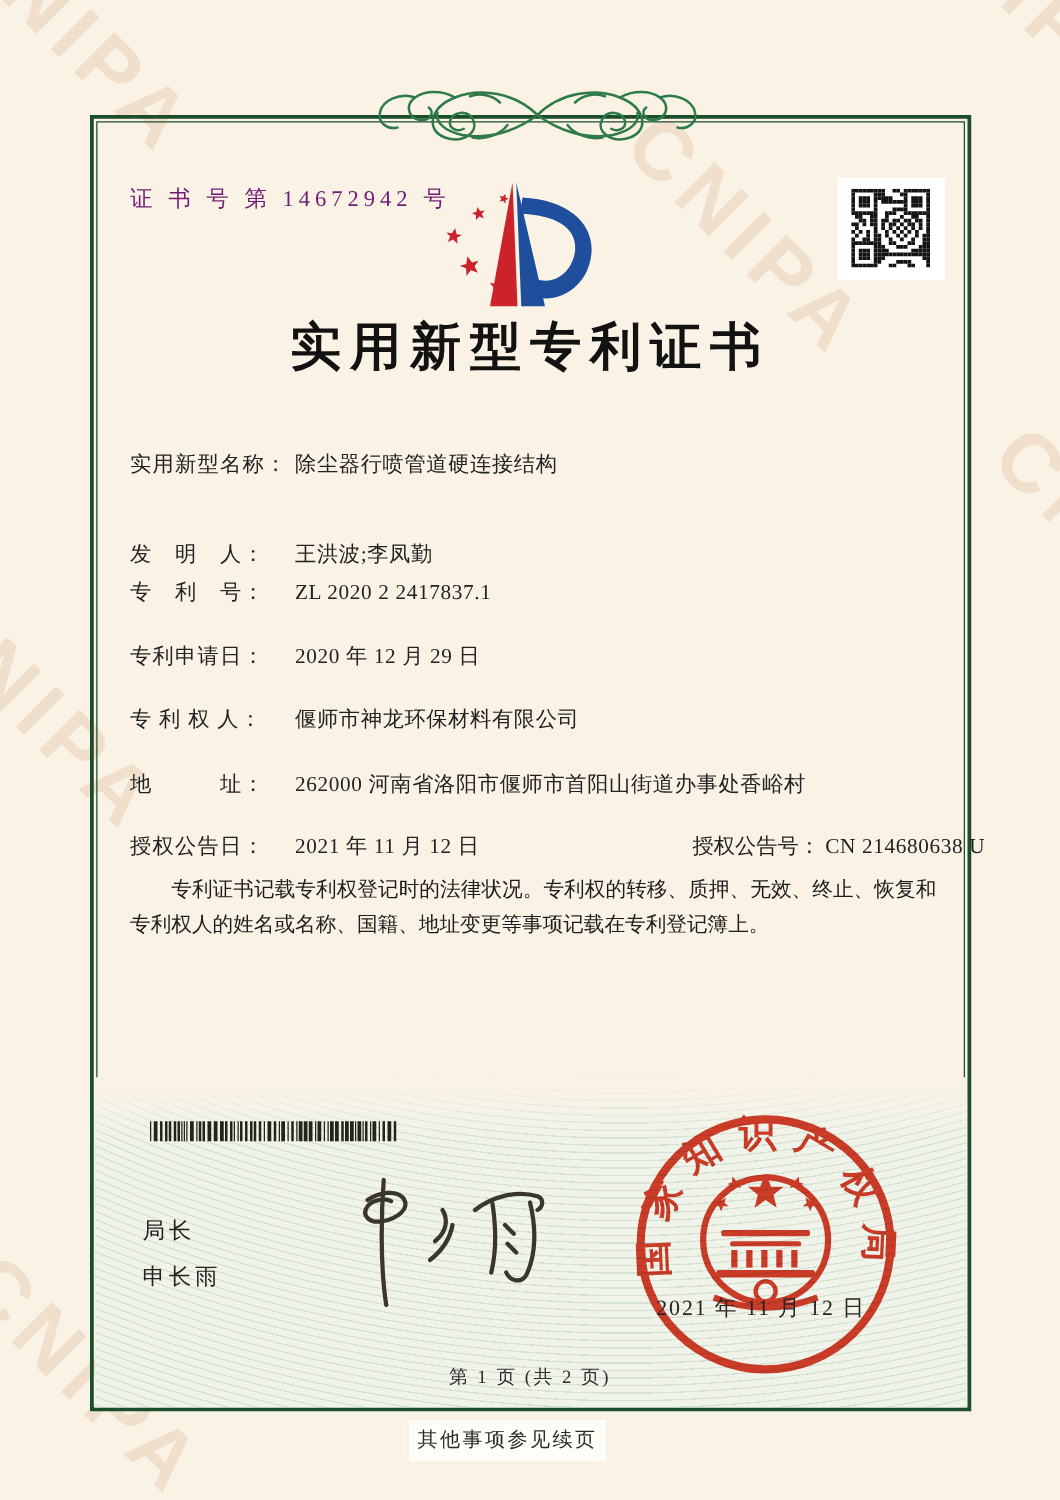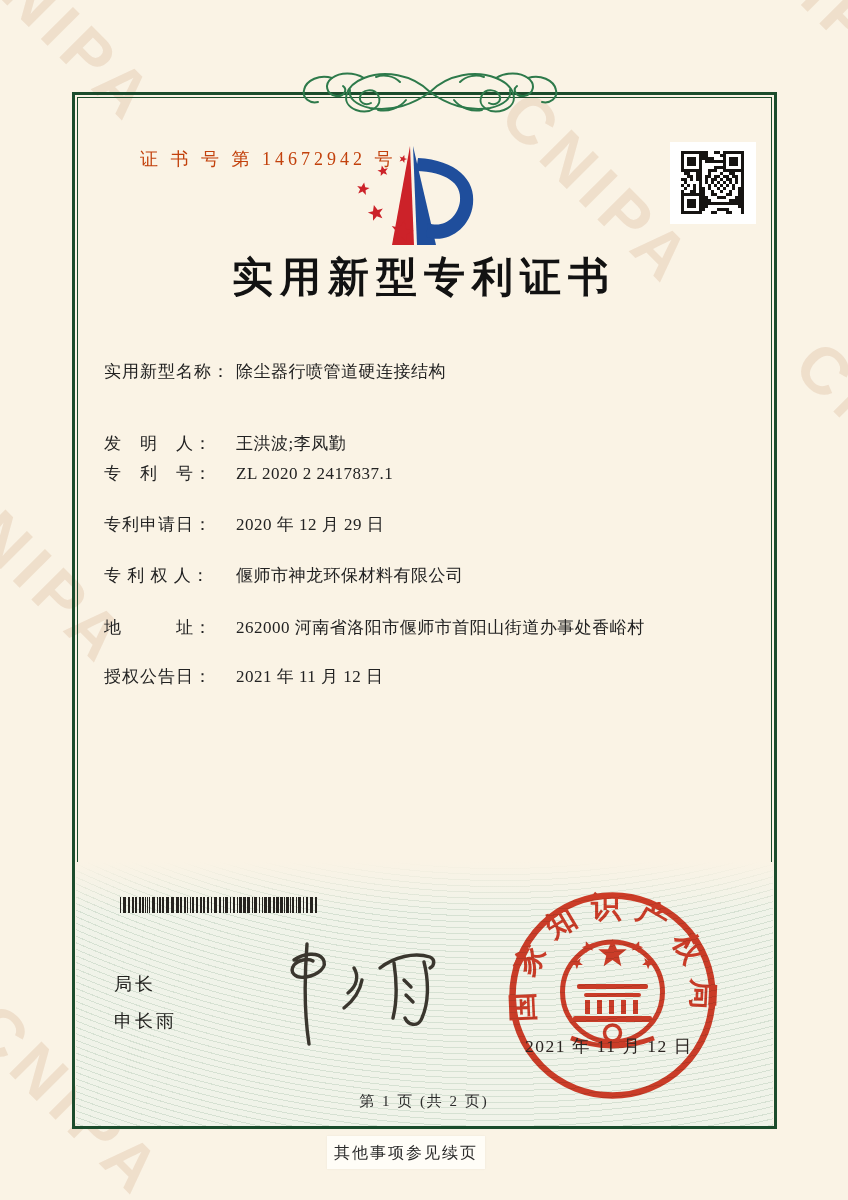--- a/index.html
+++ b/index.html
@@ -24,21 +24,21 @@
   .wave-zone{
     position:absolute;left:76px;top:862px;width:697px;height:264px;z-index:2;
     background-color:#f0f3e9;
     background-image:repeating-radial-gradient(1400px circle at 424px -900px,
       rgba(120,160,130,0.22) 0 1px, transparent 1px 6px);
   }
   .wave-zone::before{
     content:"";position:absolute;left:0;top:0;right:0;height:50px;
     background:linear-gradient(#faf3e5, rgba(250,243,229,0));
   }
-  .certno{position:absolute;left:104px;top:147px;z-index:3;font-size:18px;letter-spacing:4px;color:#c2410c;margin-left:36px;}
+  .certno{position:absolute;left:104px;top:147px;z-index:3;font-size:18px;letter-spacing:4px;color:#701a75;}
   .title{
     position:absolute;left:0;top:250px;width:848px;text-align:center;z-index:3;
     font-size:41px;font-weight:bold;letter-spacing:7px;color:#121212;
   }
   .row{position:absolute;left:104px;z-index:3;font-size:17px;color:#222;white-space:nowrap;}
   .row .lab{display:inline-block;width:132px;letter-spacing:1px;}
   .row .val{letter-spacing:0.5px;}
   .grant2{position:absolute;left:450px;top:0;}
   .bodytext{
     position:absolute;left:104px;top:698px;width:645px;z-index:3;
@@ -386,23 +386,28 @@
 </div>
 <div class="row" style="top:564px;">
   <span class="lab">专 利 权 人：</span><span class="val">偃师市神龙环保材料有限公司</span>
 </div>
 <div class="row" style="top:616px;">
   <span class="lab">地　　　址：</span><span class="val">262000 河南省洛阳市偃师市首阳山街道办事处香峪村</span>
 </div>
 
 <div class="row" style="top:665px;">
   <span class="lab">授权公告日：</span><span class="val">2021 年 11 月 12 日</span>
+  <span class="grant2">
+    <span>授权公告号：</span>
+    <span class="val">CN 214680638 U</span>
+  </span>
 </div>
 
 <div class="bodytext">
+  <p>专利证书记载专利权登记时的法律状况。专利权的转移、质押、无效、终止、恢复和专利权人的姓名或名称、国籍、地址变更等事项记载在专利登记簿上。</p>
 </div>
 
 <div class="barcode" id="barcode"><i style="width:1px;margin-right:2px"></i><i style="width:3px;margin-right:2px"></i><i style="width:2px;margin-right:2px"></i><i style="width:2px;margin-right:1px"></i><i style="width:2px;margin-right:2px"></i><i style="width:2px;margin-right:1px"></i><i style="width:2px;margin-right:1px"></i><i style="width:1px;margin-right:1px"></i><i style="width:1px;margin-right:1px"></i><i style="width:1px;margin-right:2px"></i><i style="width:3px;margin-right:2px"></i><i style="width:1px;margin-right:1px"></i><i style="width:2px;margin-right:1px"></i><i style="width:2px;margin-right:2px"></i><i style="width:3px;margin-right:2px"></i><i style="width:3px;margin-right:2px"></i><i style="width:3px;margin-right:1px"></i><i style="width:2px;margin-right:2px"></i><i style="width:2px;margin-right:1px"></i><i style="width:1px;margin-right:2px"></i><i style="width:1px;margin-right:1px"></i><i style="width:2px;margin-right:2px"></i><i style="width:2px;margin-right:2px"></i><i style="width:2px;margin-right:1px"></i><i style="width:2px;margin-right:2px"></i><i style="width:2px;margin-right:2px"></i><i style="width:1px;margin-right:2px"></i><i style="width:3px;margin-right:2px"></i><i style="width:2px;margin-right:2px"></i><i style="width:1px;margin-right:1px"></i><i style="width:3px;margin-right:2px"></i><i style="width:1px;margin-right:2px"></i><i style="width:2px;margin-right:2px"></i><i style="width:1px;margin-right:1px"></i><i style="width:3px;margin-right:1px"></i><i style="width:3px;margin-right:1px"></i><i style="width:3px;margin-right:2px"></i><i style="width:1px;margin-right:1px"></i><i style="width:3px;margin-right:2px"></i><i style="width:1px;margin-right:2px"></i><i style="width:1px;margin-right:1px"></i><i style="width:3px;margin-right:1px"></i><i style="width:3px;margin-right:2px"></i><i style="width:2px;margin-right:1px"></i><i style="width:3px;margin-right:1px"></i><i style="width:3px;margin-right:1px"></i><i style="width:1px;margin-right:1px"></i><i style="width:3px;margin-right:1px"></i><i style="width:1px;margin-right:1px"></i><i style="width:2px;margin-right:2px"></i><i style="width:1px;margin-right:1px"></i><i style="width:3px;margin-right:2px"></i><i style="width:1px;margin-right:2px"></i><i style="width:2px;margin-right:2px"></i><i style="width:3px;margin-right:2px"></i><i style="width:2px;margin-right:1px"></i></div>
 
 <div class="sig-title">局长</div>
 <div class="sig-name">申长雨</div>
 <svg class="sig-svg" width="200" height="112" viewBox="0 0 200 112">
   <g fill="none" stroke="#3a362e" stroke-width="3.4" stroke-linecap="round">
     <path d="M46,22 C56,15 70,14 75,21 C80,29 70,37 58,39 C47,41 41,34 46,27 C50,22 60,20 65,23"></path>
     <path d="M59,6 C57,32 56,74 61,106"></path>

